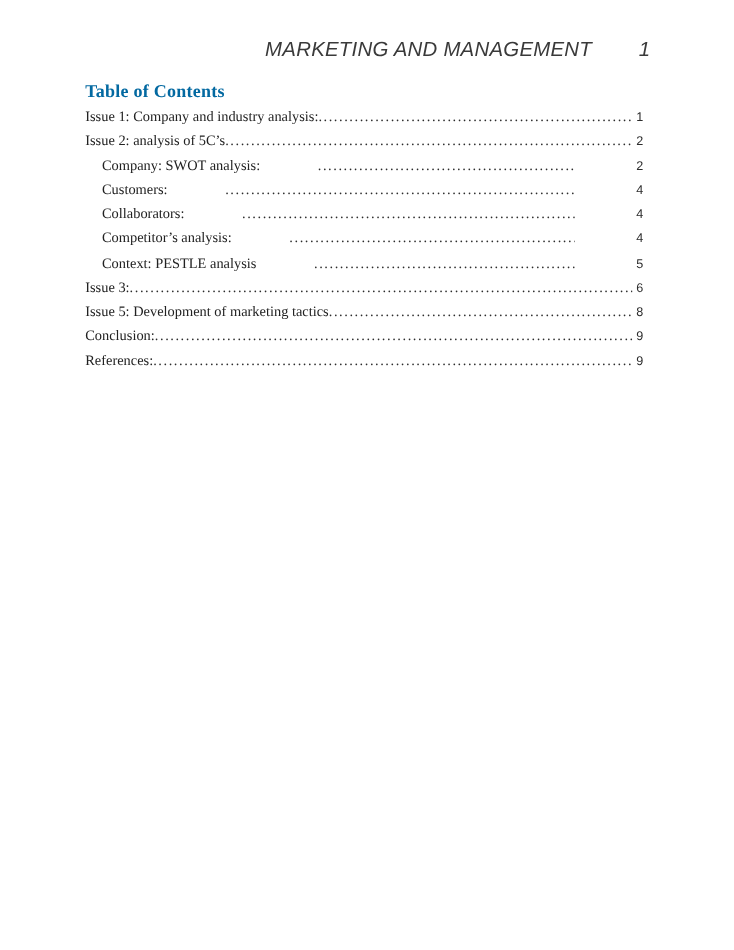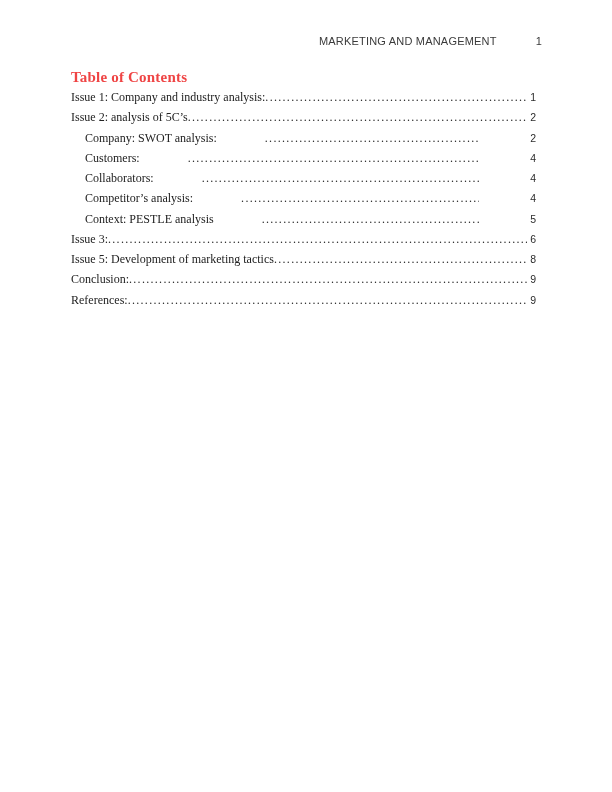--- a/index.html
+++ b/index.html
@@ -23,24 +23,25 @@
   .running-header {
     position: absolute;
     top: 36px;
     left: 0;
     right: 70px;
     display: flex;
     justify-content: flex-end;
     align-items: baseline;
     gap: 39px;
     font-family: "Liberation Sans", sans-serif;
-    font-size: 11px;
+    font-size: 17px;
     line-height: 11px;
     color: #3a3a3a;
     letter-spacing: 0.2px;
+    font-style: italic;
   }
   
   .toc-heading {
     position: absolute;
     left: 71px;
     top: 70px;
     font-family: "Liberation Serif", serif;
     font-size: 15px;
     line-height: 15px;
     font-weight: bold;
@@ -95,21 +96,21 @@
 </head>
 <body>
 
 <div class="page">
 
   <div class="running-header">
     <span>MARKETING AND MANAGEMENT</span>
     <span>1</span>
   </div>
 
-  <div class="toc-heading" style="color: #ef4444;">Table of Contents</div>
+  <div class="toc-heading" style="color: #0369a1;">Table of Contents</div>
 
   <div class="toc-list">
       <div class="toc-row level-1">
     <span class="toc-label">Issue 1: Company and industry analysis:</span>
     <span class="toc-leader"></span>
     <span class="toc-page-num">1</span>
   </div>
       <div class="toc-row level-1">
     <span class="toc-label">Issue 2: analysis of 5C’s</span>
     <span class="toc-leader"></span>

